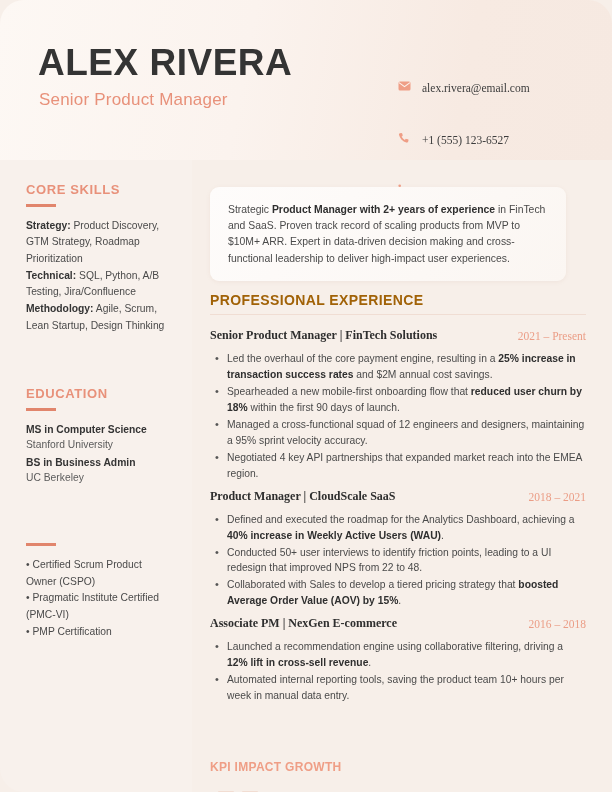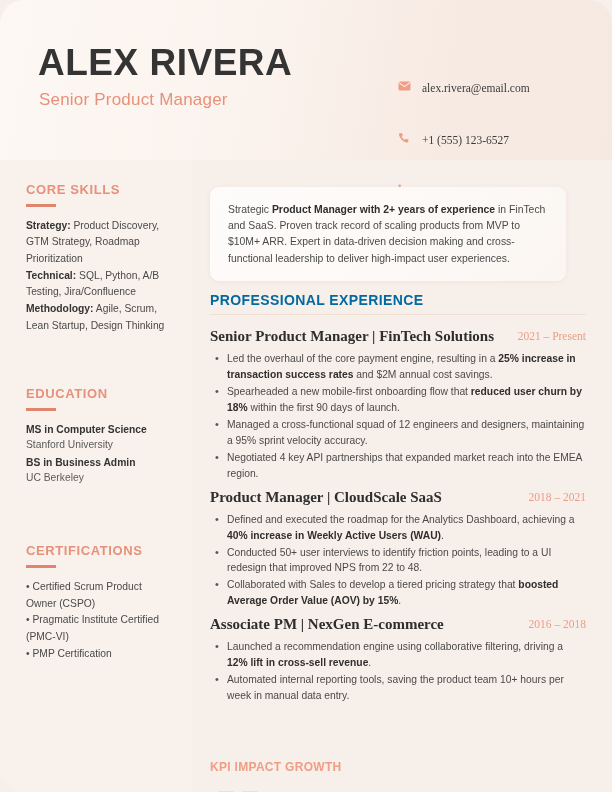--- a/index.html
+++ b/index.html
@@ -63,33 +63,33 @@
     box-shadow:0 1px 4px rgba(180,140,120,0.10);
     box-sizing:border-box;
   }
   .summary p{
     margin:0;font-size:10.4px;line-height:1.56;color:#4a4a4a;
   }
   .summary b{color:#2f2f2f;}
 
   .sec-head{
     position:absolute;left:18px;top:132px;width:376px;
-    font-size:14px;font-weight:bold;color:#0369a1;letter-spacing:0.4px;
+    font-size:14px;font-weight:bold;color:#a16207;letter-spacing:0.4px;
   }
   .sec-divider{
     position:absolute;left:18px;top:154px;width:376px;height:1px;background:#f0ddd3;
   }
 
   .jobs{position:absolute;left:18px;top:168px;width:376px;}
   .job{position:relative;margin-bottom:7px;}
   .job-head{position:relative;height:20px;}
   .job-title{
     position:absolute;left:0;top:0;
     font-family:"Liberation Serif", serif;
-    font-size:15px;font-weight:bold;color:#2e2e2e;white-space:nowrap;
+    font-size:12px;font-weight:bold;color:#2e2e2e;white-space:nowrap;
   }
   .job-date{
     position:absolute;right:0;top:2px;
     font-family:"Liberation Serif", serif;
     font-size:11.5px;color:#eb9d86;white-space:nowrap;
   }
   ul.bul{margin:3px 0 0 0;padding:0 0 0 17px;list-style:none;}
   ul.bul li{
     position:relative;font-size:10.3px;line-height:1.55;color:#4a4a4a;
     margin-bottom:1px;
@@ -167,21 +167,20 @@
       <div class="rule"></div>
       <div>
         <div class="edu-deg">MS in Computer Science</div>
         <div class="edu-sch">Stanford University</div>
         <div class="edu-deg">BS in Business Admin</div>
         <div class="edu-sch">UC Berkeley</div>
       </div>
     </div>
 
     <div class="side-sec" style="padding-top:56px;">
-      <div class="side-head">CERTIFICATIONS</div>
       <div class="rule"></div>
       <div>
         <div class="cert-item">• Certified Scrum Product Owner (CSPO)</div>
         <div class="cert-item">• Pragmatic Institute Certified (PMC-VI)</div>
         <div class="cert-item">• PMP Certification</div>
       </div>
     </div>
   </div>
 
   <div class="main">

